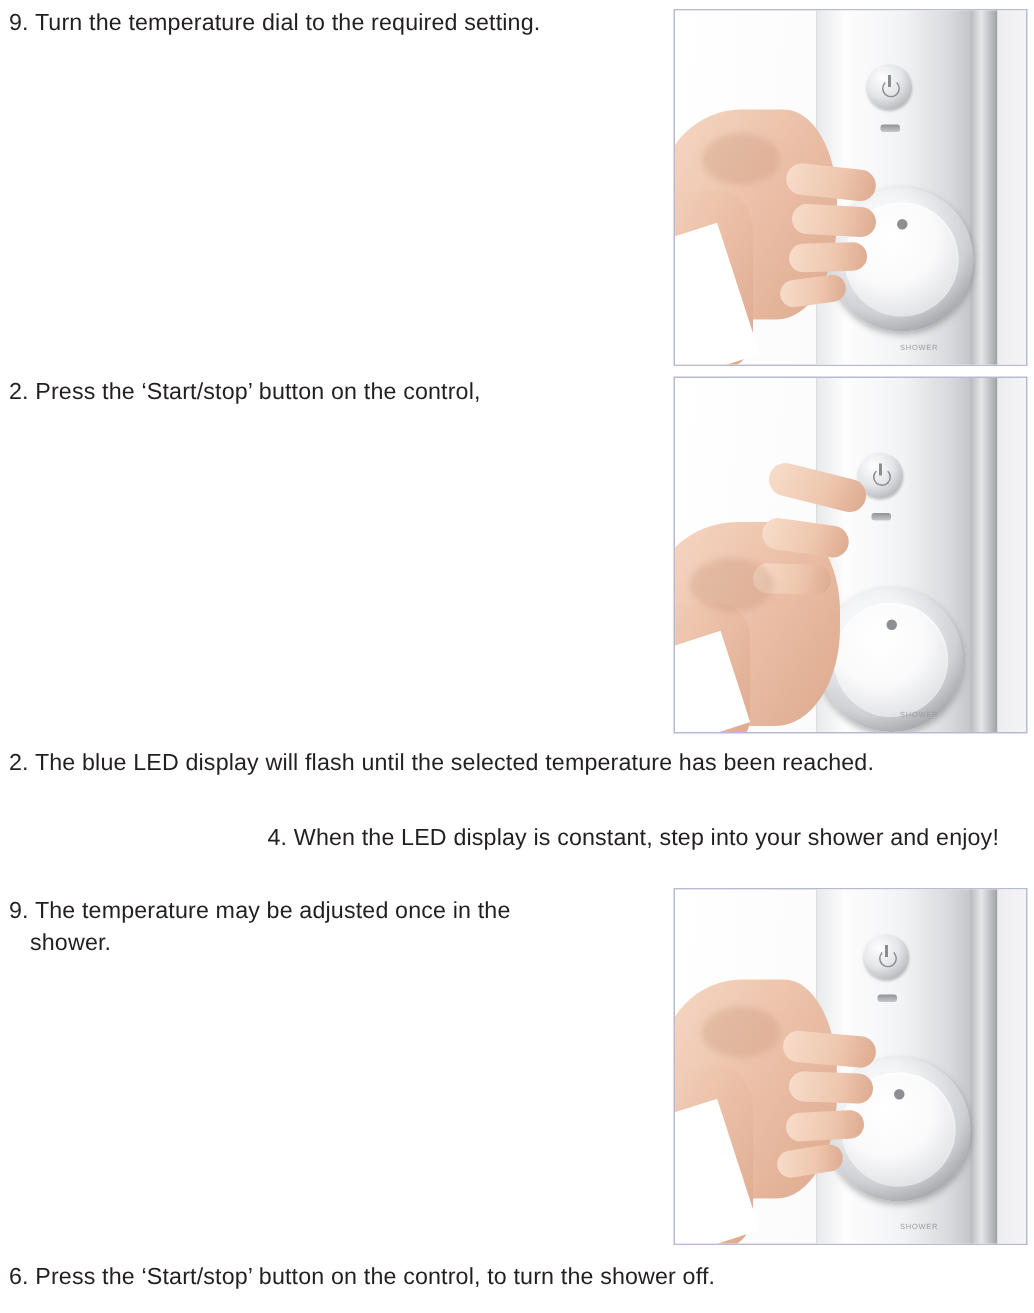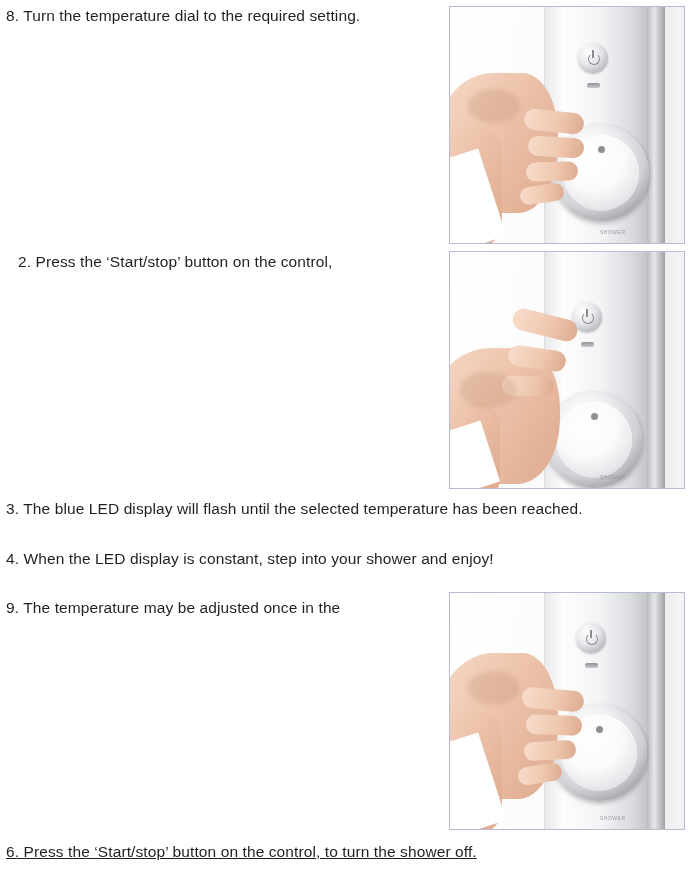--- a/index.html
+++ b/index.html
@@ -29,25 +29,25 @@
     line-height: 1.35;
     color: #231f20;
     letter-spacing: 0.1px;
   }
   .step .line2 {
     display: block;
     padding-left: 14px;
   }
 
   .step-1 { left: 6px;  top: 6px;   width: 430px; }
-  .step-2 { left: 18px;  top: 252px; width: 430px; }
+  .step-2 { left: 6px;  top: 252px; width: 430px; }
   .step-3 { left: 6px;  top: 499px; width: 660px; }
-  .step-4 { left: 6px;  top: 549px; width: 660px; }
+  .step-4 { left: 6px;  top: 549px; width: 660px; text-align: right; }
   .step-5 { left: 6px;  top: 598px; width: 430px; }
-  .step-6 { left: 6px;  top: 842px; width: 660px; text-decoration: underline; }
+  .step-6 { left: 6px;  top: 842px; width: 660px; }
 
   
   .photo {
     position: absolute;
     border: 1px solid #b8b9d4;
     background: #fdfdfd;
     overflow: hidden;
   }
   .photo-1 { left: 449px; top: 6px;   width: 234px; height: 236px; }
   .photo-2 { left: 449px; top: 251px; width: 234px; height: 236px; }
@@ -204,37 +204,38 @@
     color: #9a9ba0;
     font-family: "Liberation Sans", sans-serif;
   }
 </style>
 </head>
 <body>
 
 <div class="page">
 
   <div class="step step-1">
-    <span>8. Turn the temperature dial to the required setting.</span>
+    <span>9. Turn the temperature dial to the required setting.</span>
   </div>
 
   <div class="step step-2">
     <span>2. Press the ‘Start/stop’ button on the control,</span>
   </div>
 
   <div class="step step-3">
-    <span>3. The blue LED display will flash until the selected temperature has been reached.</span>
+    <span>2. The blue LED display will flash until the selected temperature has been reached.</span>
   </div>
 
   <div class="step step-4">
     <span>4. When the LED display is constant, step into your shower and enjoy!</span>
   </div>
 
   <div class="step step-5">
     <span>9. The temperature may be adjusted once in the</span>
+    <span class="line2">shower.</span>
   </div>
 
   <div class="step step-6">
     <span>6. Press the ‘Start/stop’ button on the control, to turn the shower off.</span>
   </div>
 
   <div class="photo photo-1">
     <div class="ph-bg"></div>
     <div class="faceplate"></div>
     <div class="faceplate-edge"></div>

